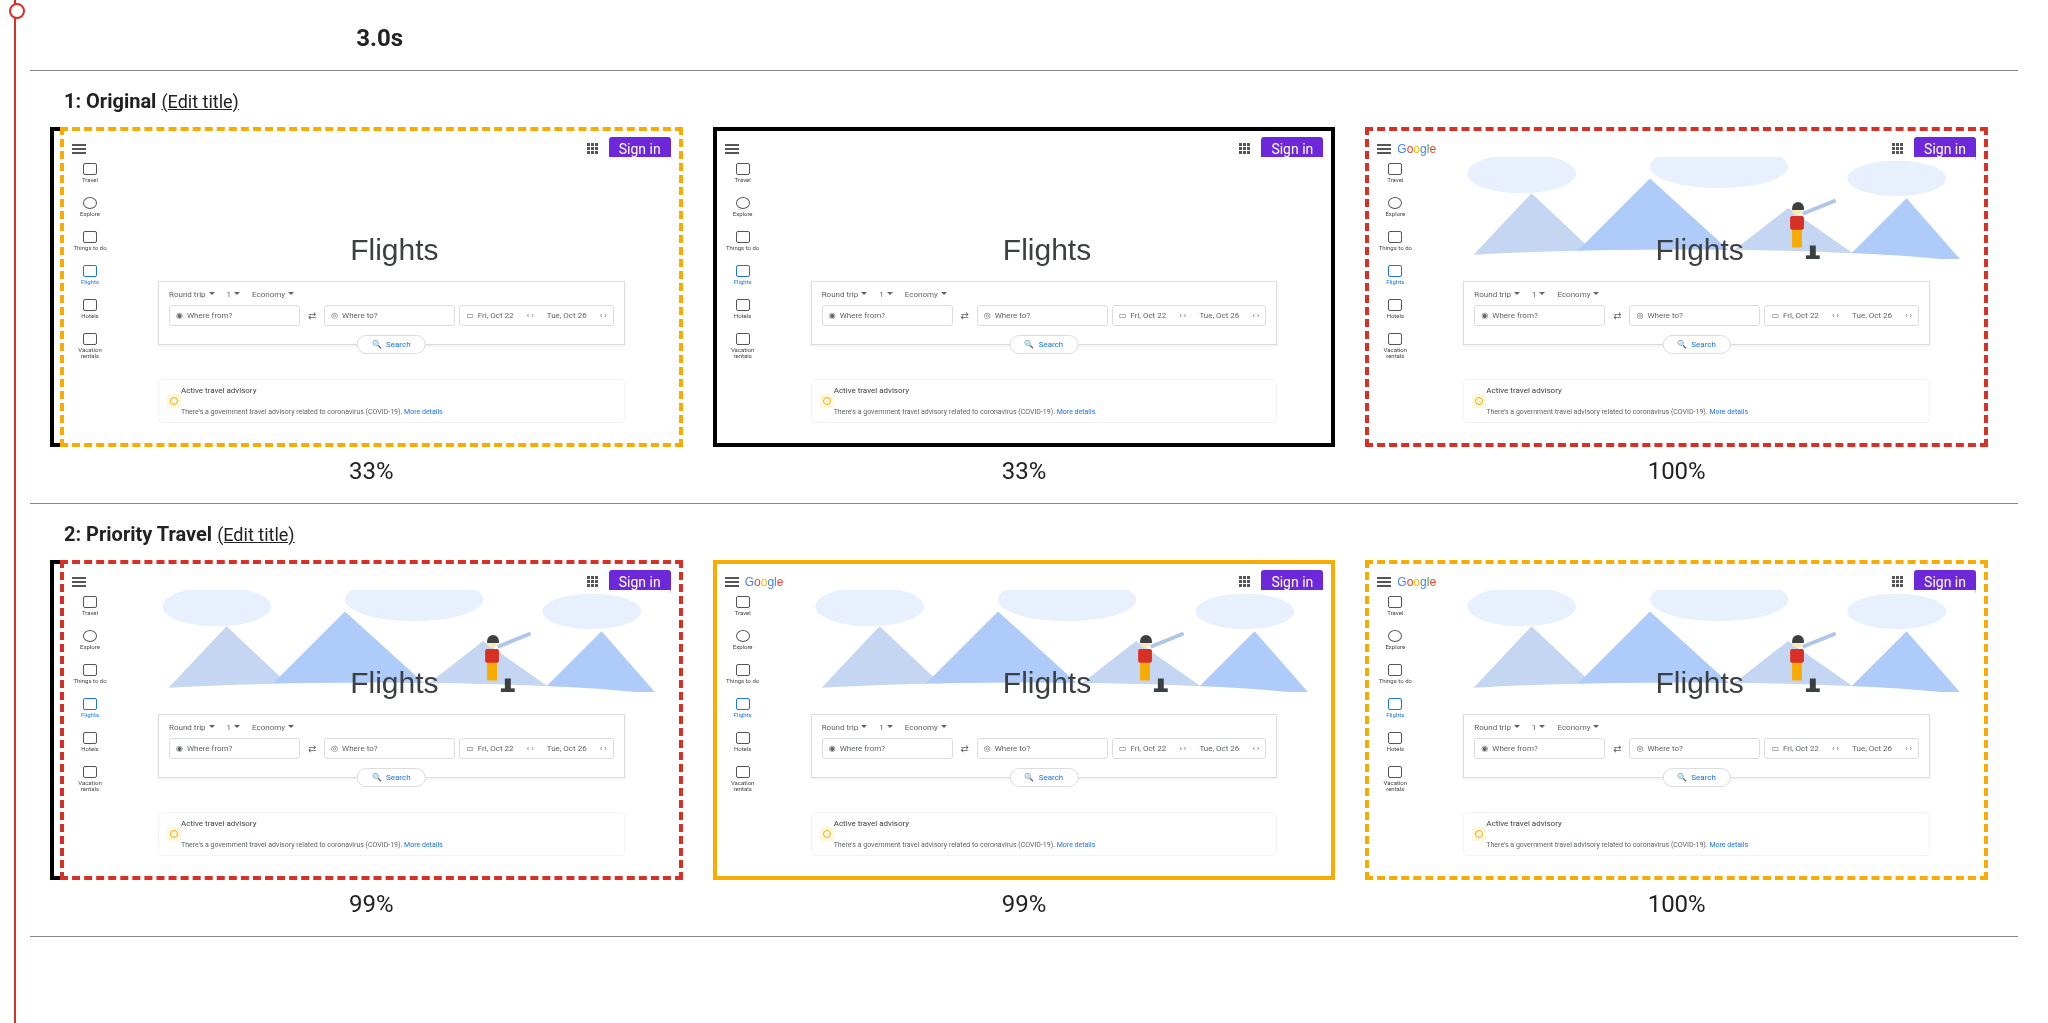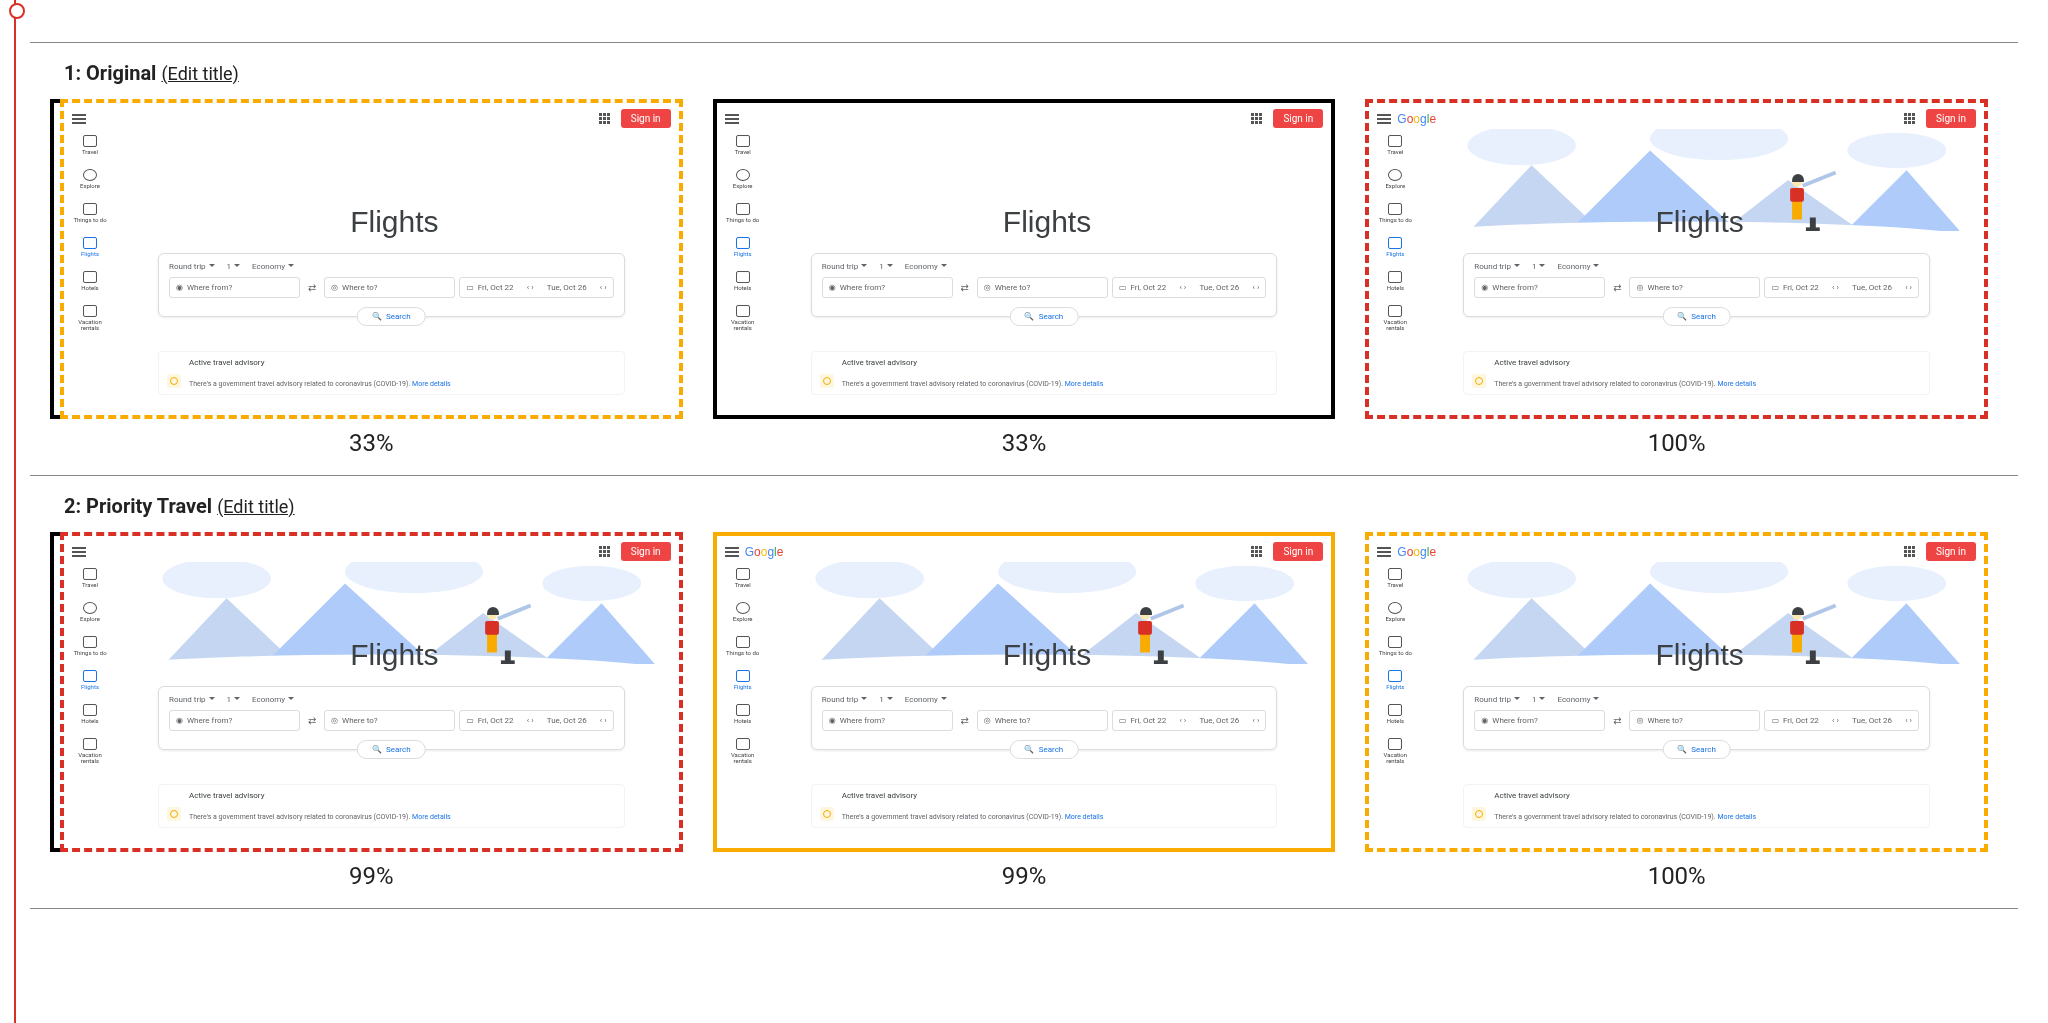--- a/index.html
+++ b/index.html
@@ -138,23 +138,23 @@
     font-family: Arial, sans-serif;
     font-size: 12px;
     font-weight: 500;
     margin-left: 6px;
   }
   .gf-logo .b { color:#4285F4; }
   .gf-logo .r { color:#EA4335; }
   .gf-logo .y { color:#FBBC05; }
   .gf-logo .g { color:#34A853; }
   .gf-signin {
-    background: #ef4444;
+    background: #6d28d9;
     color: #fff;
-    font-size: 10px;
+    font-size: 14px;
     padding: 4px 10px;
     border-radius: 3px;
   }
   .gf-left-items {
     display:flex;
     align-items:center;
   }
   .gf-apps {
     width:12px; height:12px;
     display:grid;
@@ -217,21 +217,21 @@
     font-size: 30px;
     color: #3c4043;
     font-family: "Google Sans", Arial, sans-serif;
   }
   .gf-card {
     position: absolute;
     left: 94px;
     right: 54px;
     top: 150px;
     border: 1px solid #dadce0;
-    border-radius: 6px;
+    border-radius: 0;
     box-shadow: 0 1px 3px rgba(0,0,0,0.08);
     padding: 8px 10px 18px 10px;
     background:#fff;
   }
   .gf-chips {
     display:flex;
     gap:12px;
     font-size:8px;
     color:#5f6368;
     margin-bottom:6px;
@@ -292,22 +292,21 @@
   }
   .gf-advisory {
     position:absolute;
     left:94px;
     right:54px;
     top:248px;
     border:1px solid #f1f3f4;
     border-radius:4px;
     padding:6px 8px;
     display:flex;
-    gap:8px;
-    align-items:flex-end;
+    align-items:center;
   }
   .gf-adv-icon {
     width:14px; height:14px;
     background:#fef7e0;
     border-radius:2px;
     position:relative;
     flex-shrink:0;
   }
   .gf-adv-icon::after{
     content:"";
@@ -320,20 +319,21 @@
   .gf-adv-text .link { color:#1a73e8; }
 </style>
 </head>
 <body>
 
 <div class="redline"></div>
 
 <div class="page">
 
   <div class="time-header">
+    <div class="th">3.0s</div>
   </div>
 
   <div id="groups-container">
       <div class="group">
         <div class="group-title"><span>1: Original</span> <span class="edit">(Edit title)</span></div>
         <div class="row">
           <div class="frame-wrap">
             <div class="frame-holder">
               <div class="bracket"></div>
               <div class="frame b-dash-orange">

